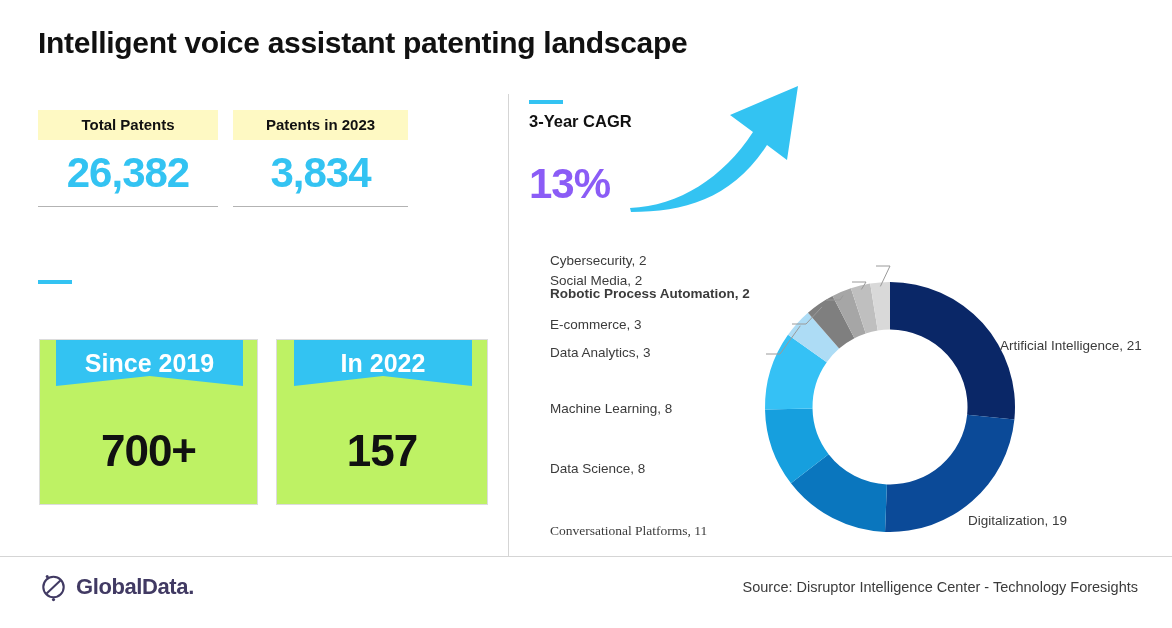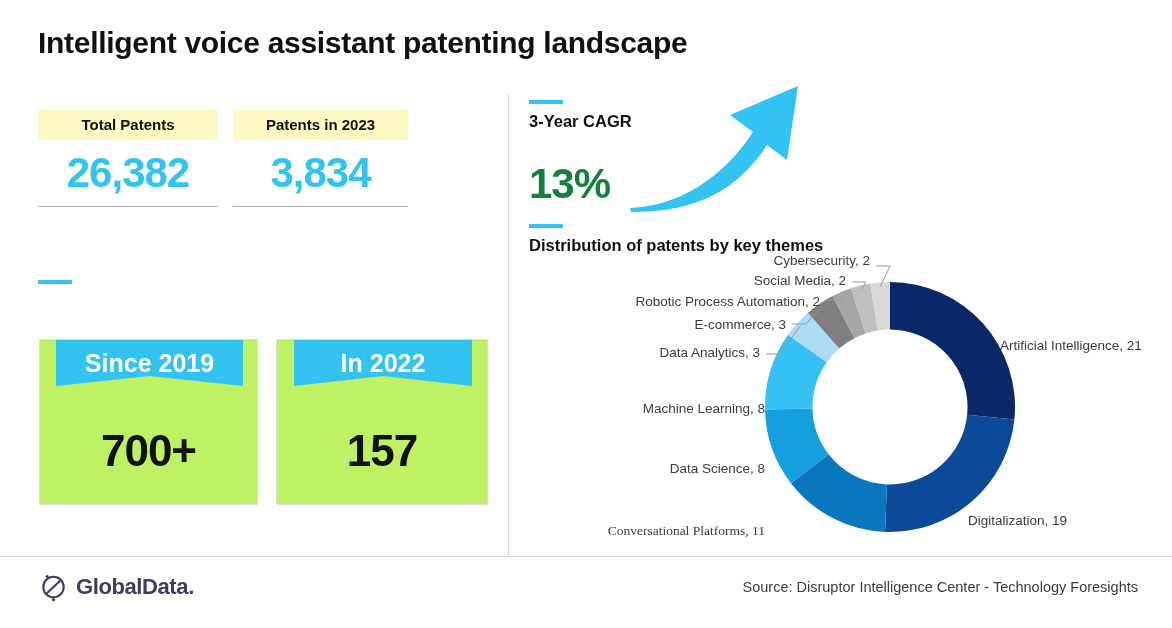--- a/index.html
+++ b/index.html
@@ -44,21 +44,21 @@
   .sec { position: absolute; }
   .sec-tick { width: 34px; height: 4px; background: #33c3f2; }
   .sec-title {
     margin-top: 8px; font-size: 16.5px; font-weight: bold; color: #111;
     white-space: nowrap;
   }
 
   
   .cagr-value {
     position: absolute; left: 529px; top: 160px;
-    font-size: 42px; font-weight: bold; color: #15803d; letter-spacing: -1px;
+    font-size: 42px; font-weight: bold; color: #8b5cf6; letter-spacing: -1px;
   }
   .cagr-arrow { position: absolute; left: 627px; top: 82px; }
 
   
   .rib-card {
     position: absolute; border: 1px solid #dcdcdc; background: #bef264;
   }
   .rib-banner {
     position: absolute; top: 0; color: #fff; font-weight: bold;
     font-size: 25px; text-align: center; line-height: 46px;
@@ -69,21 +69,21 @@
     position: absolute; width: 100%; text-align: center;
     font-size: 44px; font-weight: bold; color: #111; letter-spacing: -1px;
   }
 
   
   .donut-wrap { position: absolute; left: 560px; top: 262px; }
   .donut-label {
     position: absolute; font-size: 13.5px; color: #3b3b3b;
     white-space: nowrap; line-height: 17px;
   }
-  .donut-label.r { text-align: right; }
+  .donut-label.r { text-align: left; }
   .donut-label.c { text-align: center; }
 
   
   .footer-rule {
     position: absolute; left: 0; top: 556px; width: 1172px;
     height: 1px; background: #d5d5d5;
   }
   .logo { position: absolute; left: 40px; top: 572px; display: flex; align-items: center; }
   .logo-text {
     margin-left: 9px; font-size: 22px; font-weight: bold;
@@ -135,24 +135,20 @@
   </div>
 
   <div class="cagr-arrow">
     <svg width="175" height="130" viewBox="0 0 175 130">
       <path d="M3 126 C 52 124, 96 96, 126 50 L 103 33 L 171 4 L 160 78 L 140 63 C 106 116, 58 130, 4 130 Z" fill="#33c3f2"></path>
     </svg>
   </div>
 
   <div class="cagr-value">13%</div>
 
-  <div class="sec" style="left:529px; top:224px;">
-    <div class="sec-tick"></div>
-    <div class="sec-title">Distribution of patents by key themes</div>
-  </div>
 
   <div class="donut-wrap">
     <svg id="donut-svg" width="600" height="290" viewBox="0 0 600 290">
         <path d="M 330 20 A 125 125 0 0 1 454.38276881530345 157.40672486350766 L 407.11731666548815 152.69216941537476 A 77.5 77.5 0 0 0 330 67.5 Z" fill="#0a2767"></path>
         <path d="M 454.38276881530345 157.40672486350766 A 125 125 0 0 1 325.03043561288433 269.90117465341274 L 326.91887007998827 222.43872828511587 A 77.5 77.5 0 0 0 407.11731666548815 152.69216941537476 Z" fill="#0b4a98"></path>
         <path d="M 325.03043561288433 269.90117465341274 A 125 125 0 0 1 230.95705506730323 221.25939325131554 L 268.593374141728 192.28082381581564 A 77.5 77.5 0 0 0 326.91887007998827 222.43872828511587 Z" fill="#0a76be"></path>
         <path d="M 230.95705506730323 221.25939325131554 A 125 125 0 0 1 205.0247087787418 147.4852734581337 L 252.51531944281993 146.5408695440429 A 77.5 77.5 0 0 0 268.593374141728 192.28082381581564 Z" fill="#169fde"></path>
         <path d="M 205.0247087787418 147.4852734581337 A 125 125 0 0 1 228.00355097510496 72.73849997189384 L 266.76220160456506 100.19786998257418 A 77.5 77.5 0 0 0 252.51531944281993 146.5408695440429 Z" fill="#35c1f5"></path>
         <path d="M 228.00355097510496 72.73849997189384 A 125 125 0 0 1 247.97178134120304 50.67942248022122 L 279.1425044315459 86.52124193773716 A 77.5 77.5 0 0 0 266.76220160456506 100.19786998257418 Z" fill="#addcf5"></path>
         <path d="M 247.97178134120304 50.67942248022122 A 125 125 0 0 1 272.5878388471278 33.964673406358514 L 294.4044600852192 76.15809751194227 A 77.5 77.5 0 0 0 279.1425044315459 86.52124193773716 Z" fill="#7f7f7f"></path>
@@ -166,21 +162,21 @@
         <path d="M 320.38652979642274 24.38250047922179 L 330 4 L 316 4" fill="none" stroke="#9a9a9a" stroke-width="1"></path>
       </svg>
     <div id="donut-labels">
         <div class="donut-label c" style="left: 440px; top: 75px; width: 120px;">Artificial Intelligence, 21</div>
         <div class="donut-label " style="left: 408px; top: 250px; width: 200px;">Digitalization, 19</div>
         <div class="donut-label r" style="left: -10px; top: 260px; width: 215px; font-family: Liberation Serif, serif;">Conversational Platforms, 11</div>
         <div class="donut-label r" style="left: -10px; top: 198px; width: 215px;">Data Science, 8</div>
         <div class="donut-label r" style="left: -10px; top: 138px; width: 215px;">Machine Learning, 8</div>
         <div class="donut-label r" style="left: -10px; top: 82px; width: 210px;">Data Analytics, 3</div>
         <div class="donut-label r" style="left: -10px; top: 54px; width: 236px;">E-commerce, 3</div>
-        <div class="donut-label r" style="left: -10px; top: 31px; width: 270px;">Robotic Process Automation,  2</div>
+        <div class="donut-label r" style="left: -10px; top: 23px; width: 270px; font-weight: bold;">Robotic Process Automation,  2</div>
         <div class="donut-label r" style="left: -10px; top: 10px; width: 296px;">Social Media, 2</div>
         <div class="donut-label r" style="left: -10px; top: -10px; width: 320px;">Cybersecurity, 2</div>
       </div>
   </div>
 
   <div class="footer-rule"></div>
 
   <div class="logo">
     <svg width="27" height="30" viewBox="0 0 27 30">
       <circle cx="13.5" cy="15" r="10.2" fill="none" stroke="#413a63" stroke-width="2.1"></circle>

